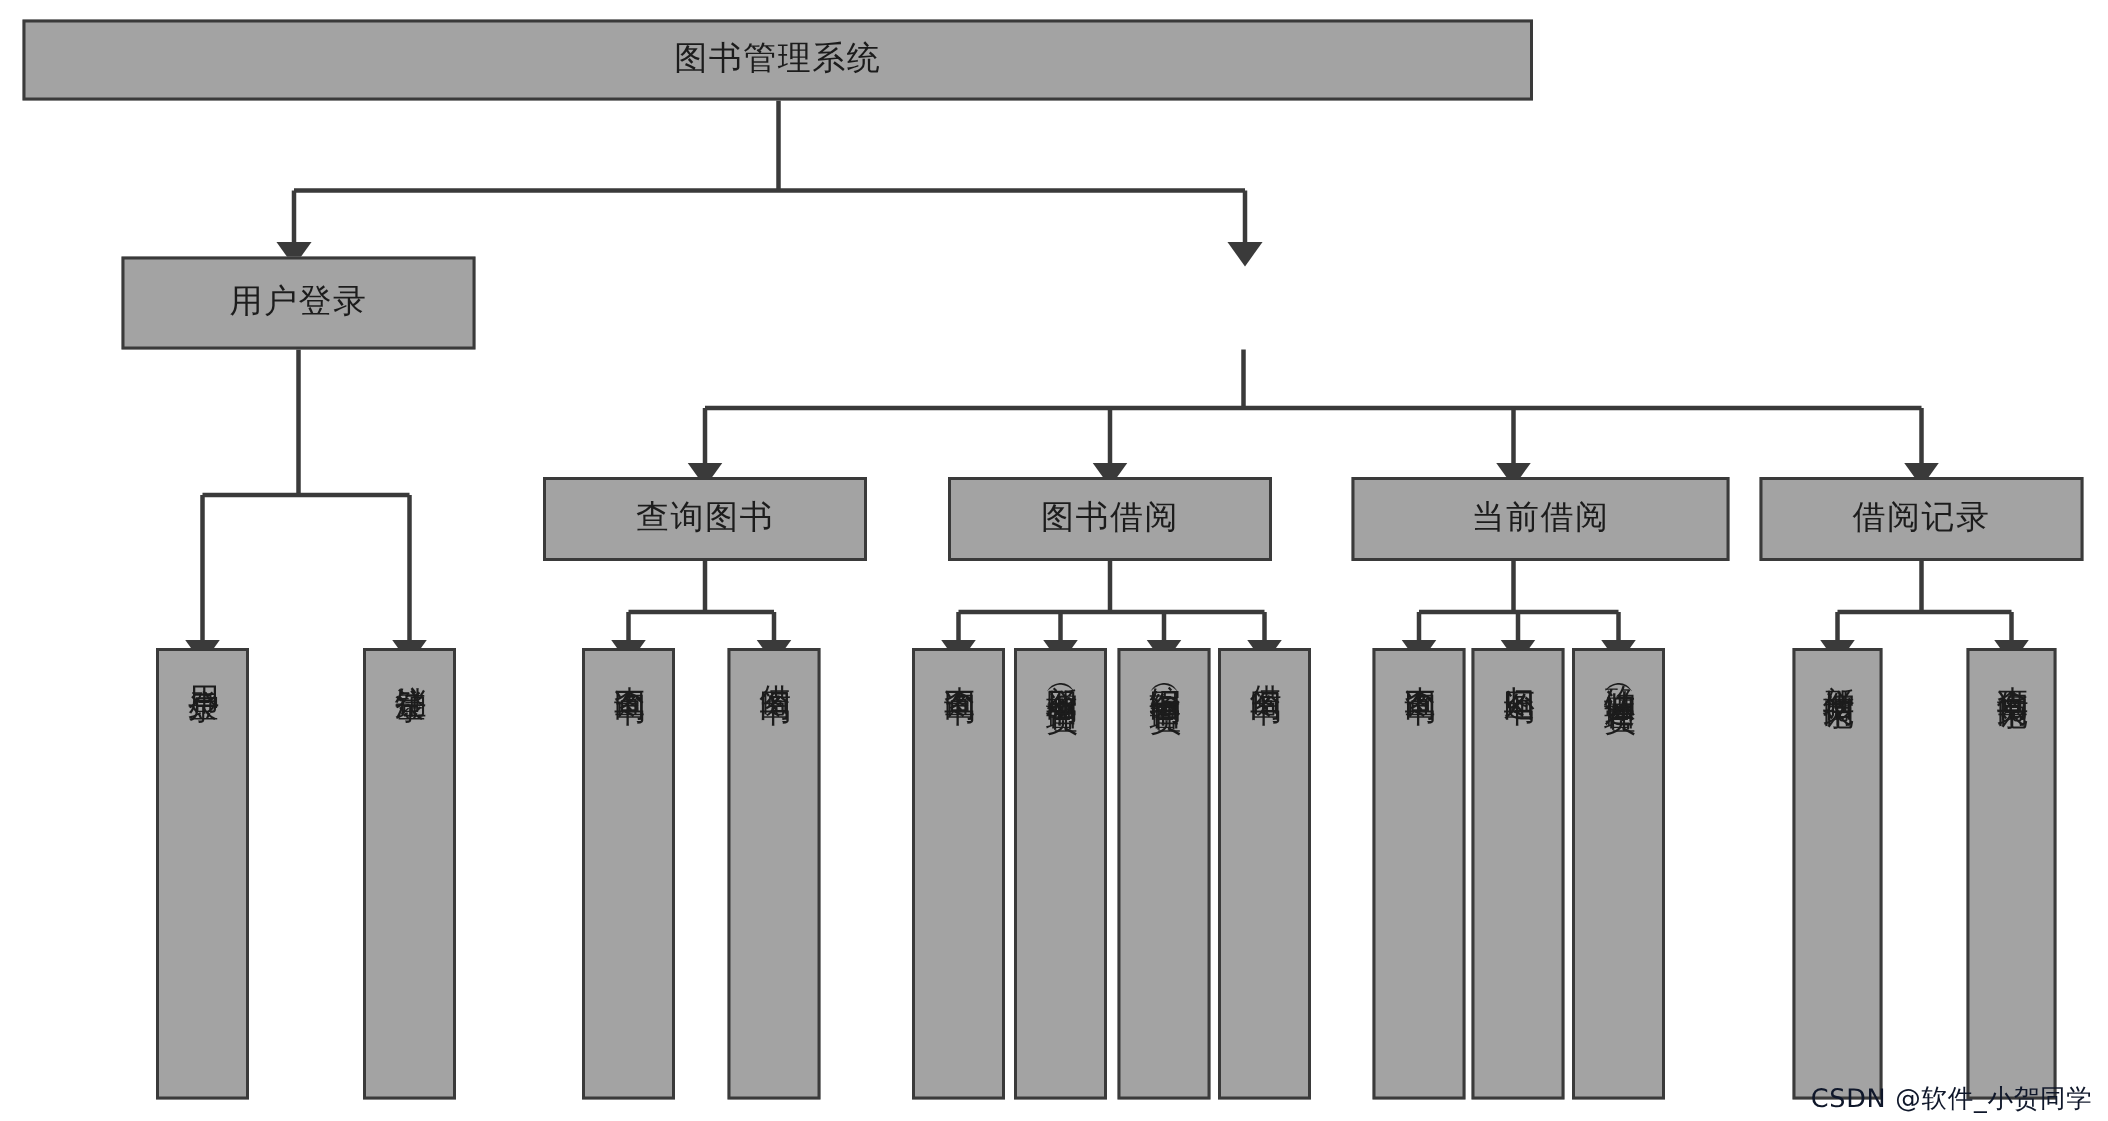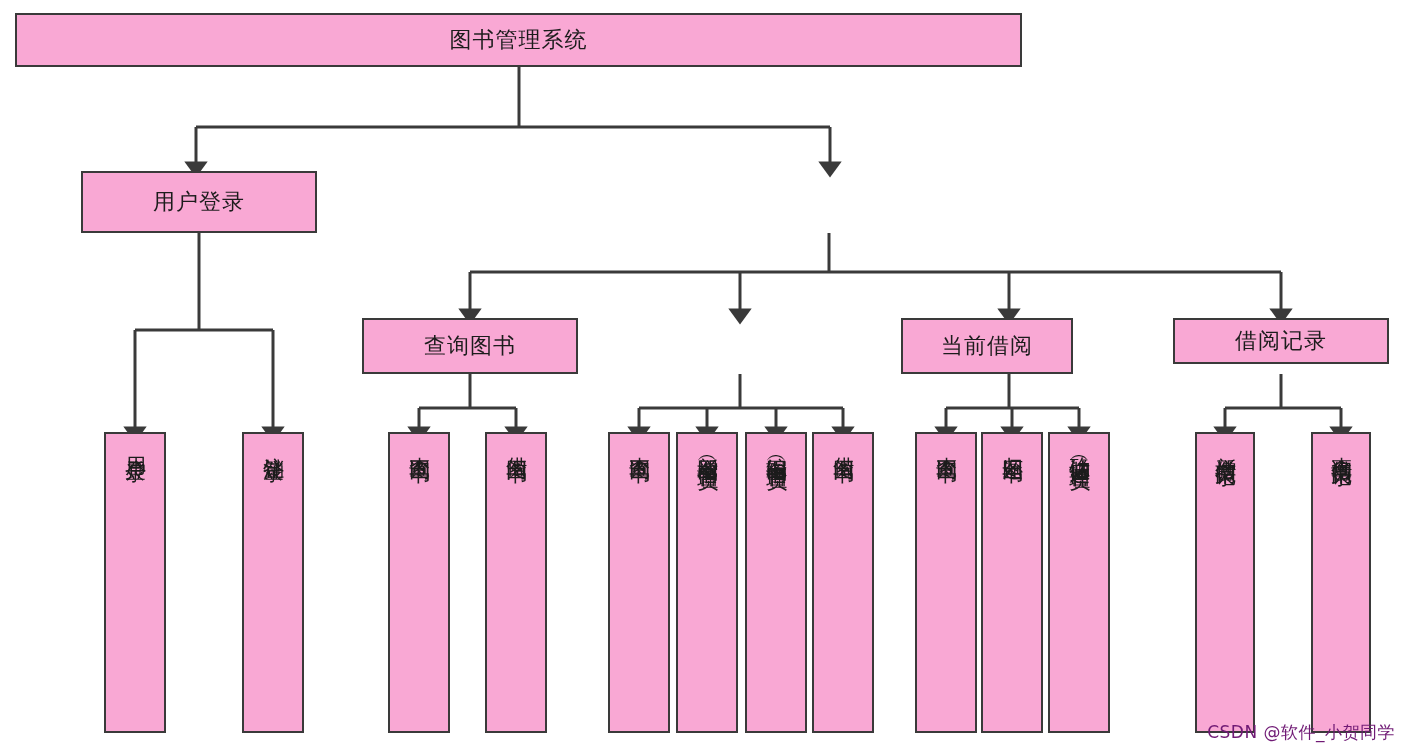--- a/index.html
+++ b/index.html
@@ -17,21 +17,21 @@
   svg#wires{
     position:absolute;
     left:0; top:0;
     width:1405px; height:747px;
     pointer-events:none;
   }
   .node{
     position:absolute;
     box-sizing:border-box;
     border:2px solid #3a3a3a;
-    background:#f9a8d4;
+    background:#a3a3a3;
     display:flex;
     align-items:center;
     justify-content:center;
     text-align:center;
     color:#1c1c1c;
   }
   .node.h{
     font-size:22px;
     line-height:1.2;
     letter-spacing:1px;
@@ -53,21 +53,21 @@
   .node.v .vtext{
     writing-mode:vertical-rl;
     text-orientation:upright;
     white-space:normal;
   }
   .watermark{
     position:absolute;
     right:10px;
     bottom:3px;
     font-size:17px;
-    color:#701a75;
+    color:#0f172a;
     letter-spacing:0.5px;
     white-space:nowrap;
   }
 </style>
 </head>
 <body>
 
 <div id="canvas">
 
   <svg id="wires" viewBox="0 0 1405 747" xmlns="http://www.w3.org/2000/svg">
@@ -126,24 +126,27 @@
     <span>图书管理系统</span>
   </div>
 
   <div class="node h" style="left:81px; top:171px; width:236px; height:62px;">
     <span>用户登录</span>
   </div>
 
   <div class="node h" style="left:362px; top:318px; width:216px; height:56px;">
     <span>查询图书</span>
   </div>
-  <div class="node h" style="left:901px; top:318px; width:172px; height:56px;">
+  <div class="node h" style="left:632px; top:318px; width:216px; height:56px;">
+    <span>图书借阅</span>
+  </div>
+  <div class="node h" style="left:901px; top:318px; width:252px; height:56px;">
     <span>当前借阅</span>
   </div>
-  <div class="node h" style="left:1173px; top:318px; width:216px; height:46px;text-align:center;">
+  <div class="node h" style="left:1173px; top:318px; width:216px; height:56px;text-align:center;">
     <span>借阅记录</span>
   </div>
 
   <div class="node v" style="left:104px; top:432px; width:62px; height:301px;">
     <span class="vtext">用户登录</span>
   </div>
   <div class="node v" style="left:242px; top:432px; width:62px; height:301px;">
     <span class="vtext">注销登录</span>
   </div>
 

